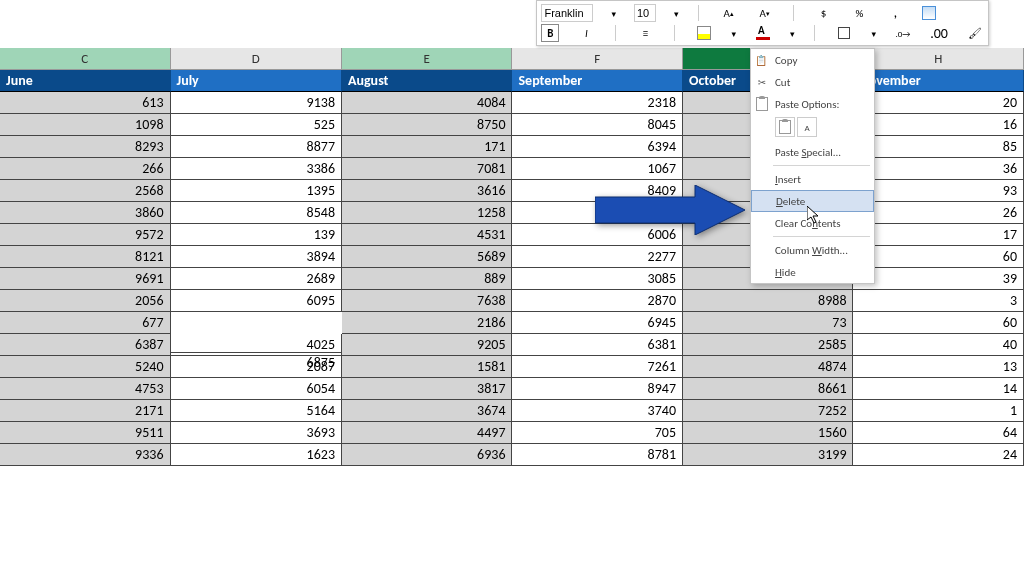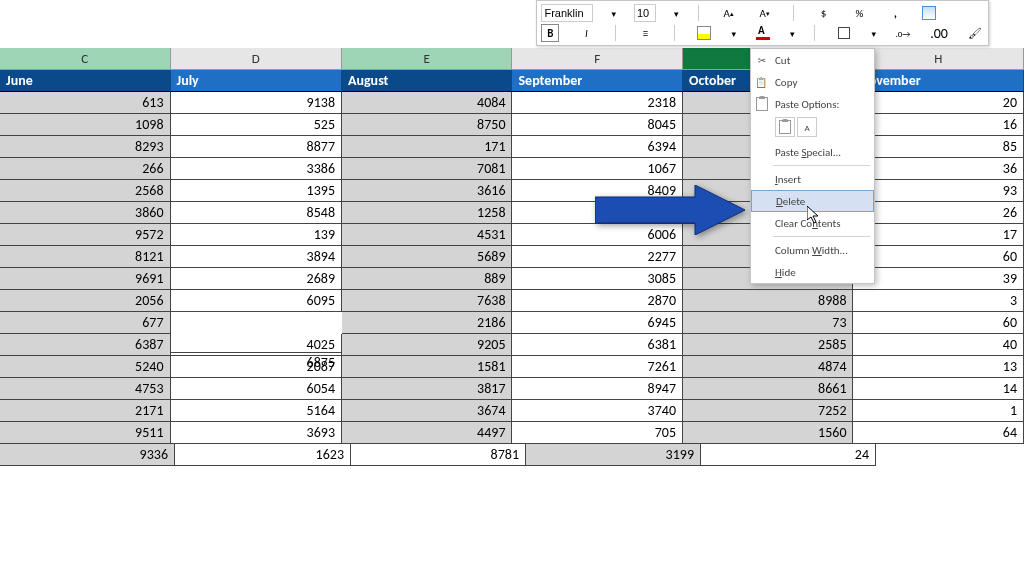--- a/index.html
+++ b/index.html
@@ -326,34 +326,35 @@
       <div class="cell sel" style="width: 175px;">9511</div>
       <div class="cell" style="width: 176px;">3693</div>
       <div class="cell sel" style="width: 175px;">4497</div>
       <div class="cell" style="width: 175px;">705</div>
       <div class="cell sel" style="width: 175px;">1560</div>
       <div class="cell" style="width: 175px;">64</div>
     </div>
     <div class="row">
       <div class="cell sel" style="width: 175px;">9336</div>
       <div class="cell" style="width: 176px;">1623</div>
+      <div class="cell sel" style="width: 175px;">6936</div>
       <div class="cell" style="width: 175px;">8781</div>
       <div class="cell sel" style="width: 175px;">3199</div>
       <div class="cell" style="width: 175px;">24</div>
     </div>
   </div>
 
 <div class="context-menu">
   <div class="menu-item">
+    <span class="menu-icon copy-icon"></span>
+    <span>Copy</span>
+  </div>
+  <div class="menu-item">
     <span class="menu-icon scissors"></span>
     <span>Cut</span>
-  </div>
-  <div class="menu-item">
-    <span class="menu-icon copy-icon"></span>
-    <span>Copy</span>
   </div>
   <div class="menu-item" style="cursor:default;">
     <span class="menu-icon">
         <span class="clipboard-icon"></span>
       </span>
     <span>Paste Options:</span>
   </div>
   <div class="menu-sub">
     <span class="paste-opt">
         <span class="clipboard-icon"></span>

